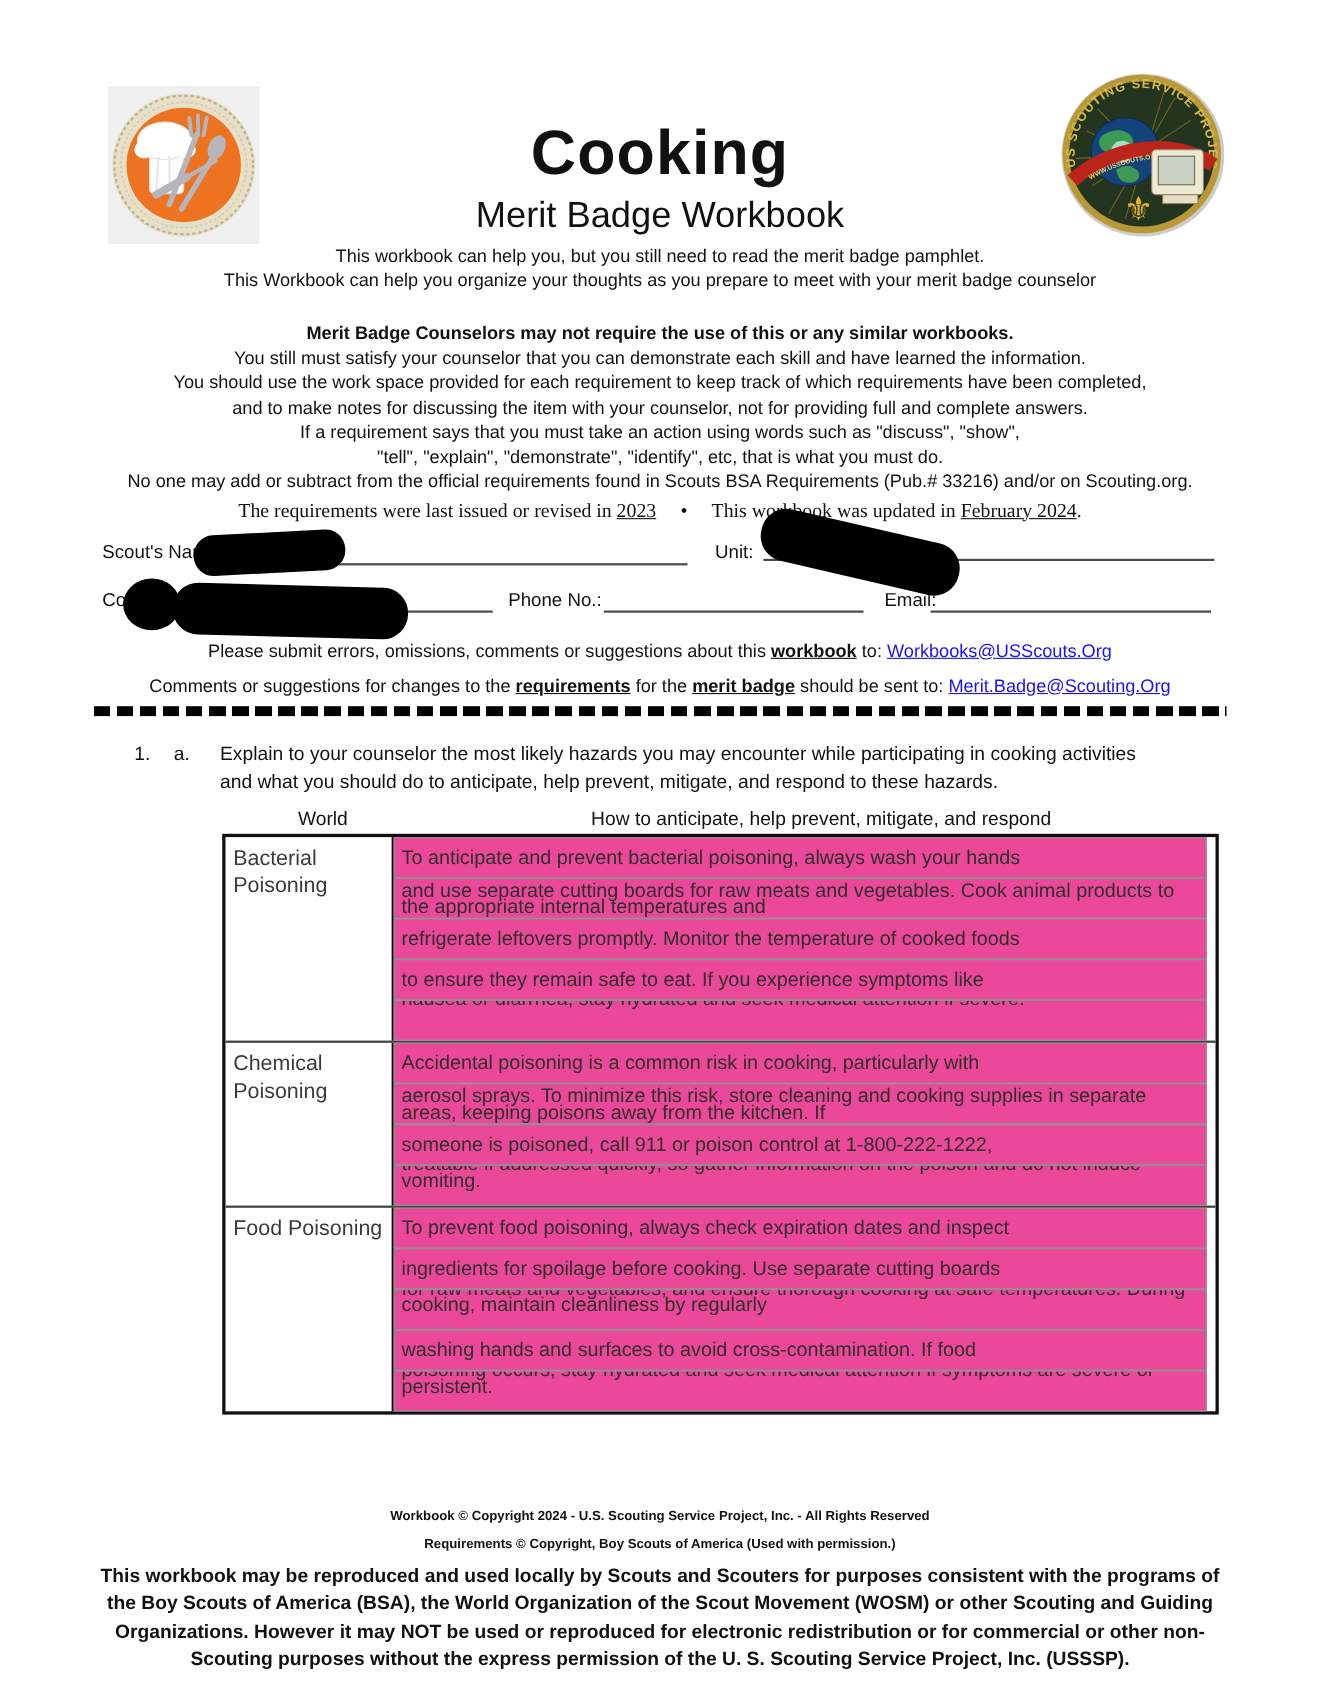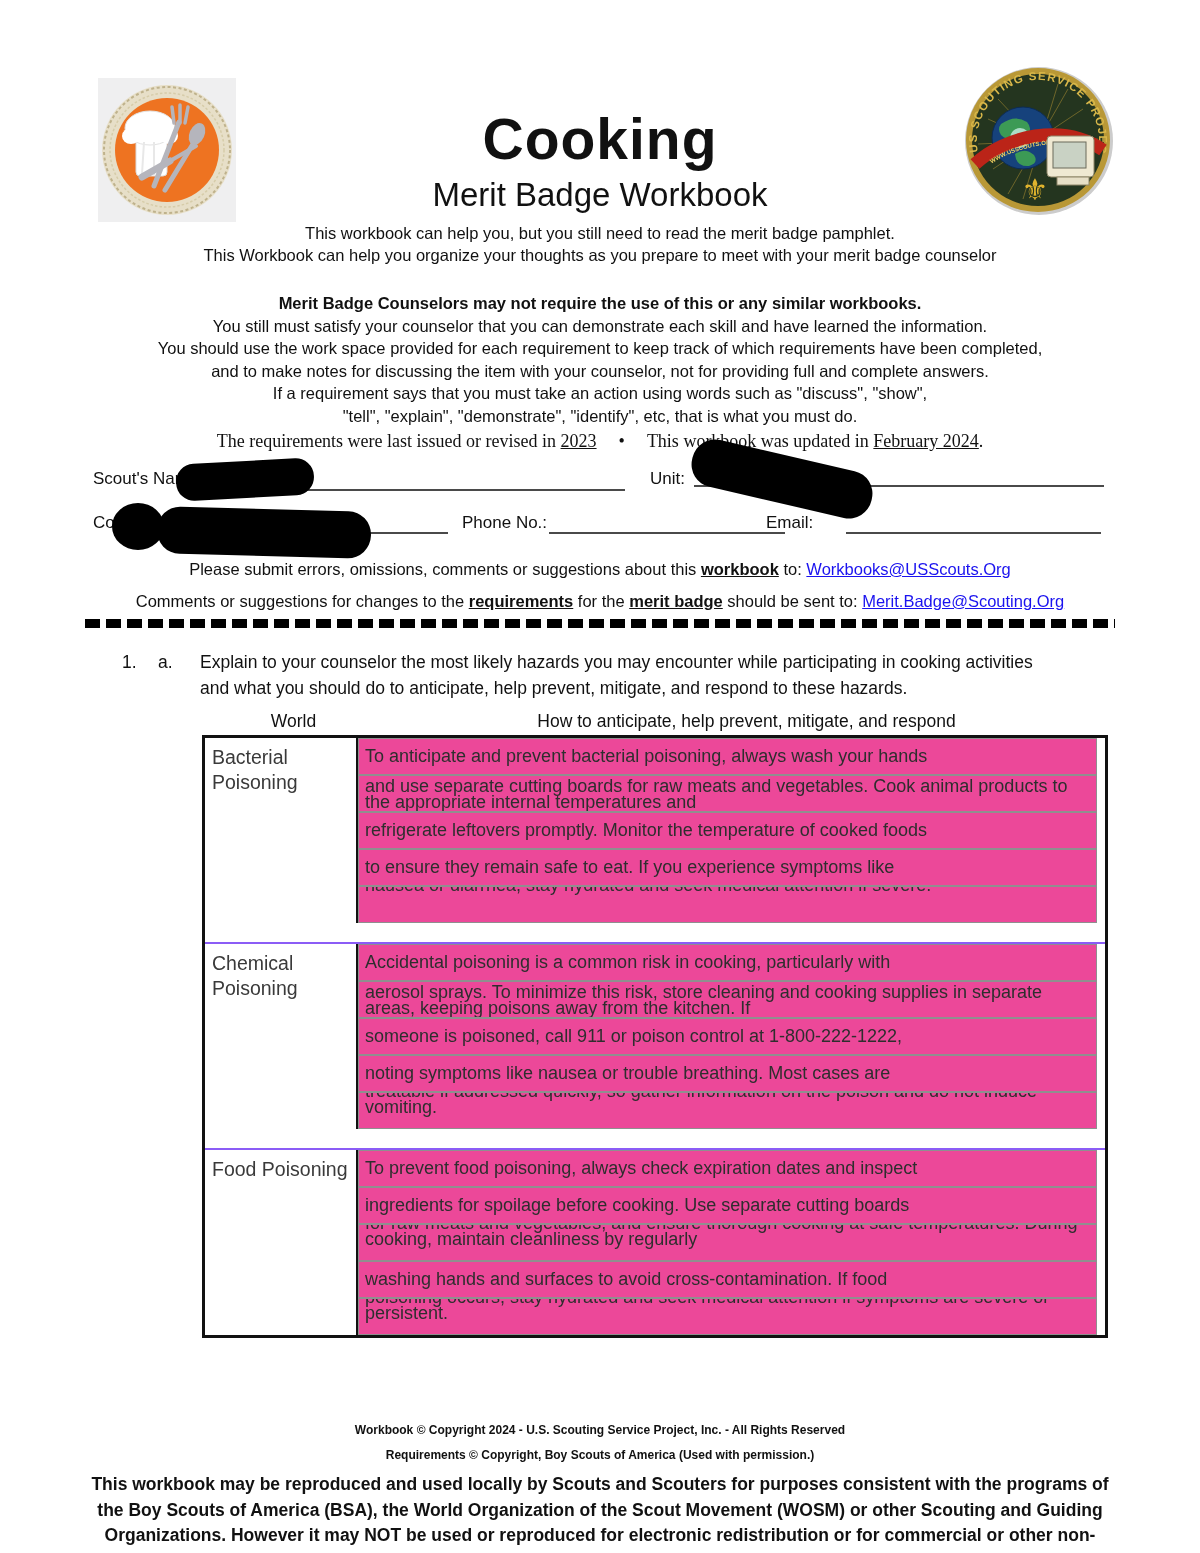--- a/index.html
+++ b/index.html
@@ -49,21 +49,21 @@
   .req .txt{display:block;margin-left:200px;width:860px;}
 
   
   .thead{display:flex;margin:9px 0 3px 202px;width:906px;font-size:17.5px;line-height:22px;}
   .thead .h1{width:183px;text-align:center;}
   .thead .h2{flex:1;text-align:center;}
 
   
   .htable{margin-left:202px;width:906px;border:3px solid #111;box-sizing:border-box;}
   .hrow{display:flex;}
-  .hrow + .hrow{border-top:2px solid #8b5cf6;margin-top:19px;}
+  .hrow + .hrow{border-top:2px solid #404040;}
   .hcell-label{width:153px;box-sizing:border-box;border-right:2px solid #111;
                padding:7px 8px 0 7px;font-size:19.5px;line-height:25px;color:#3a3a3a;}
   .hcell-ans{flex:1;padding-right:8px;}
   .field{height:37px;box-sizing:border-box;border:1px solid #8f8f8f;overflow:hidden;
          font-size:18px;color:#2e2e2e;padding:0 4px 0 6px;background:#ec4899;}
   .field span{display:block;}
   .f1 span{line-height:34px;white-space:nowrap;}
   .f2 span{line-height:15.5px;padding-top:3px;}
   .f2.ct span{margin-top:-9px;padding-top:0;}
 
@@ -145,34 +145,35 @@
     <div class="hdr-note">This Workbook can help you organize your thoughts as you prepare to meet with your merit badge counselor</div>
   </div>
 
   <div class="intro">
     <div class="b">Merit Badge Counselors may not require the use of this or any similar workbooks.</div>
     <div>You still must satisfy your counselor that you can demonstrate each skill and have learned the information.</div>
     <div>You should use the work space provided for each requirement to keep track of which requirements have been completed,</div>
     <div>and to make notes for discussing the item with your counselor, not for providing full and complete answers.</div>
     <div>If a requirement says that you must take an action using words such as "discuss", "show",</div>
     <div>"tell", "explain", "demonstrate", "identify", etc, that is what you must do.</div>
+    <div>No one may add or subtract from the official requirements found in Scouts BSA Requirements (Pub.# 33216) and/or on Scouting.org.</div>
     <div class="revised"><span>The requirements were last issued or revised in </span><span class="u">2023</span><span class="dot">•</span><span>This workbook was updated in </span><span class="u">February 2024</span><span>.</span></div>
   </div>
 
   <div class="form-area">
     <span class="lbl" style="left:93px;top:14px;">Scout's Name:</span>
     <div class="fline" style="left:183px;top:34px;width:442px;"></div>
     <span class="lbl" style="left:650px;top:14px;">Unit:</span>
     <div class="fline" style="left:694px;top:30px;width:410px;"></div>
 
     <span class="lbl" style="left:93px;top:58px;">Counselor's Name:</span>
     <div class="fline" style="left:235px;top:77px;width:213px;"></div>
     <span class="lbl" style="left:462px;top:58px;">Phone No.:</span>
     <div class="fline" style="left:549px;top:77px;width:236px;"></div>
-    <span class="lbl" style="left:766px;top:58px;">Email:</span>
+    <span class="lbl" style="left:804px;top:58px;">Email:</span>
     <div class="fline" style="left:846px;top:77px;width:255px;"></div>
 
     <div class="blob r18" style="left:176px;top:6px;width:138px;height:37px;transform:rotate(-3deg);"></div>
     <div class="blob r23" style="left:690px;top:0px;width:184px;height:48px;transform:rotate(13deg);"></div>
     <div class="blob circle" style="left:112px;top:48px;width:52px;height:47px;"></div>
     <div class="blob r23" style="left:157px;top:54px;width:214px;height:47px;transform:rotate(1.5deg);"></div>
   </div>
 
   <div class="submit-line one"><span>Please submit errors, omissions, comments or suggestions about this </span><span class="bu">workbook</span><span> to: </span><a href="#">Workbooks@USScouts.Org</a></div>
   <div class="submit-line two"><span>Comments or suggestions for changes to the </span><span class="bu">requirements</span><span> for the </span><span class="bu">merit badge</span><span> should be sent to: </span><a href="#">Merit.Badge@Scouting.Org</a></div>
@@ -218,23 +219,20 @@
       <div class="hcell-ans">
         <div class="field f1">
             <span>Accidental poisoning is a common risk in cooking, particularly with</span>
           </div>
         <div class="field f2">
             <span>aerosol sprays. To minimize this risk, store cleaning and cooking supplies in separate areas, keeping poisons away from the kitchen. If</span>
           </div>
         <div class="field f1">
             <span>someone is poisoned, call 911 or poison control at 1-800-222-1222,</span>
           </div>
-        <div class="field f1">
-            <span>noting symptoms like nausea or trouble breathing. Most cases are</span>
-          </div>
         <div class="field f2 ct">
             <span>treatable if addressed quickly, so gather information on the poison and do not induce vomiting.</span>
           </div>
       </div>
     </div>
 
     <div class="hrow">
       <div class="hcell-label">Food Poisoning</div>
       <div class="hcell-ans">
         <div class="field f1">

